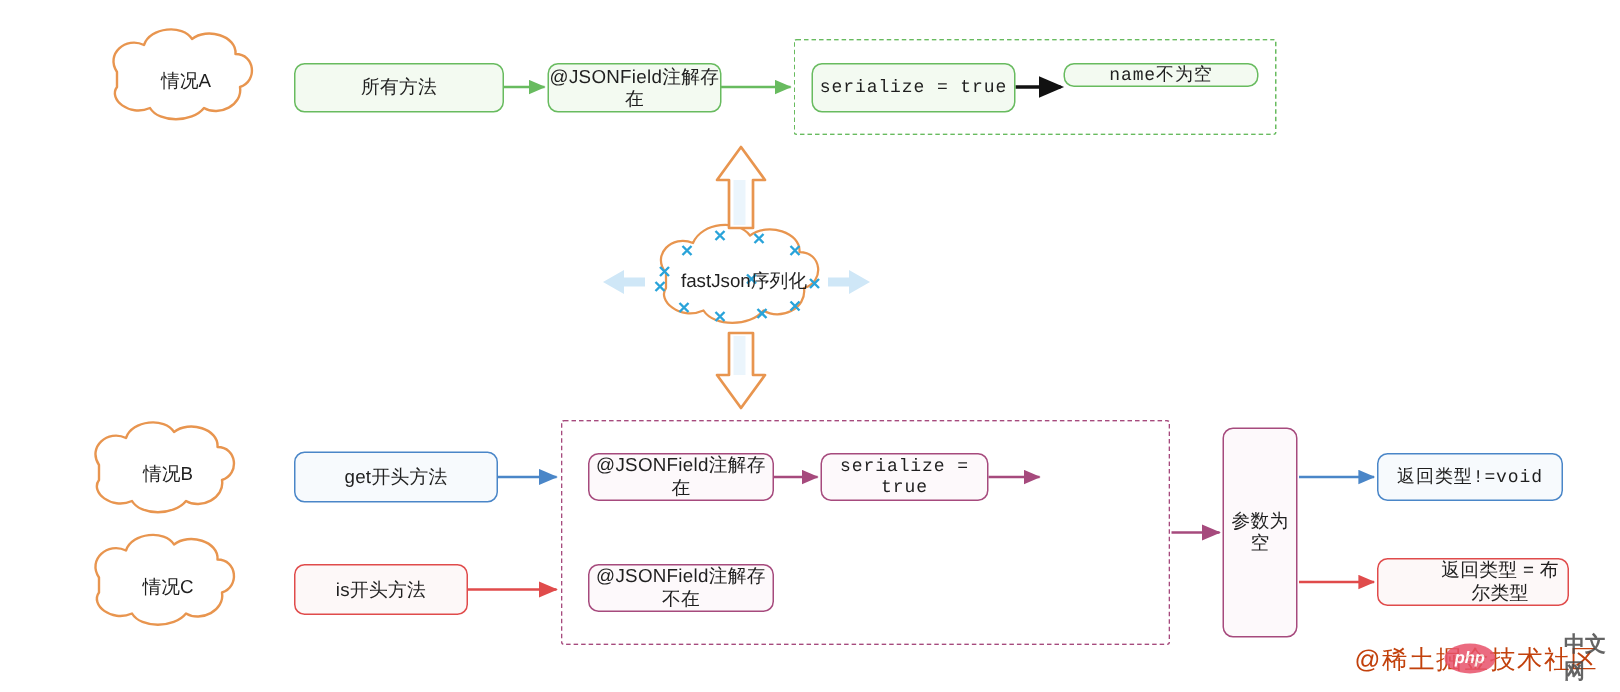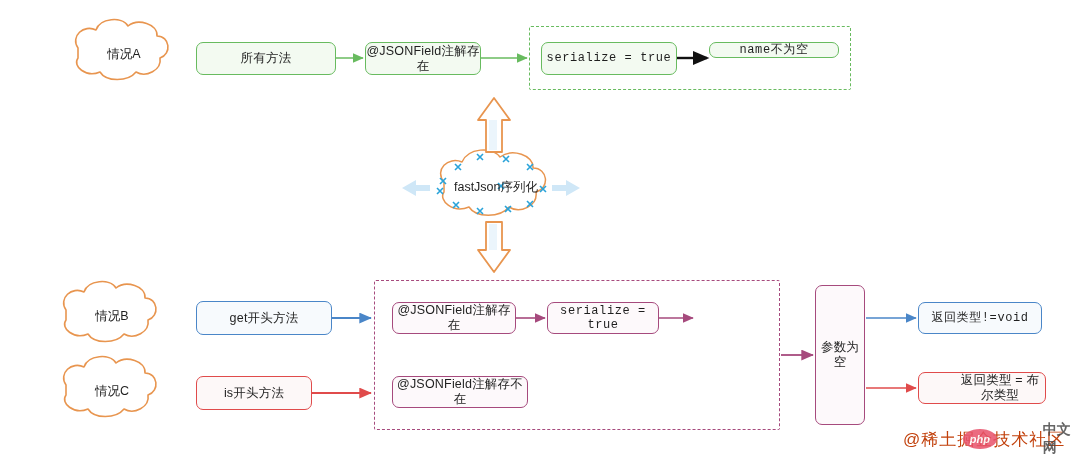--- a/index.html
+++ b/index.html
@@ -275,21 +275,21 @@
 
   <div class="node purple" style="left:392px; top:302px; width:124px; height:32px;">
     <span>@JSONField注解存在</span>
   </div>
 
   <div class="node purple mono" style="left:547px; top:302px; width:112px; height:32px;">
     <span>serialize = true</span>
   </div>
 
 
-  <div class="node purple" style="left:392px; top:376px; width:136px; height:32px;">
+  <div class="node purple" style="left:392px; top:376px; width:124px; height:32px;">
     <span>@JSONField注解存不在</span>
   </div>
 
   <div class="node purple" style="left:815px; top:285px; width:50px; height:140px;">
     <span>参数为空</span>
   </div>
 
   <div class="node blue mono" style="left:918px; top:302px; width:124px; height:32px;">
     <span>返回类型!=void</span>
   </div>

